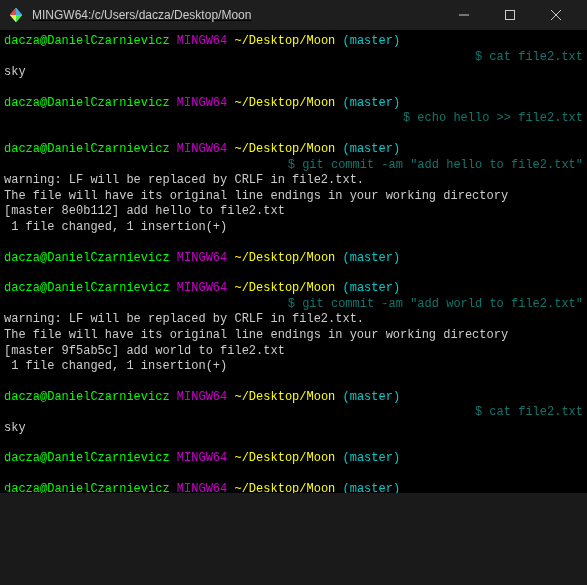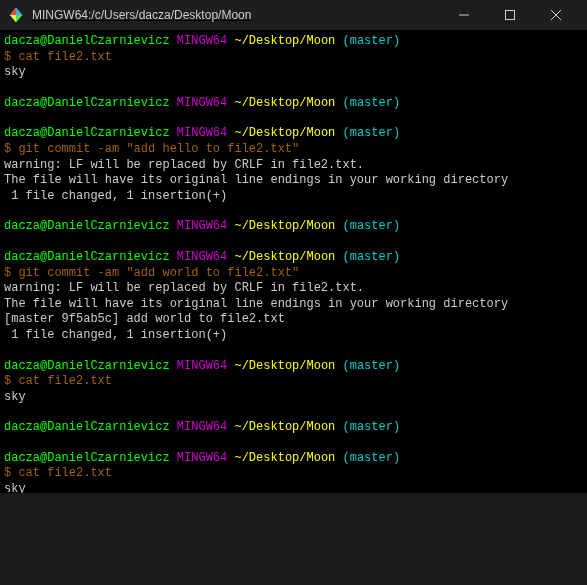--- a/index.html
+++ b/index.html
@@ -57,21 +57,21 @@
       height: calc(100% - 30px);
       overflow: hidden;
       border-radius: 14px;
     }
     .line { white-space: pre; }
     .user { color: #00ff00; }
     .host { color: #cc00cc; }
     .path { color: #ffff00; }
     .branch { color: #00cccc; }
     .output { color: #cccccc; }
-    .cmd { color: #a16207; }
+    .cmd { color: #0f766e; text-align: right; }
     .blank { height: 15px; }
   </style>
 </head>
 <body>
 
 <div class="window">
   <div class="titlebar">
     <div class="titlebar-icon">
       <svg width="16" height="16" viewBox="0 0 16 16">
         <polygon points="8,1 14,8 8,15 2,8" fill="none" stroke="#4a9" stroke-width="1"></polygon>
@@ -100,25 +100,27 @@
           </svg>
       </div>
     </div>
   </div>
   <div class="terminal" id="terminal">
       <div class="line"><span class="user">dacza@DanielCzarnievicz</span> <span class="host">MINGW64</span> <span class="path">~/Desktop/Moon</span> <span class="branch">(master)</span></div>
       <div class="line cmd">$ cat file2.txt</div>
       <div class="line output">sky</div>
       <div class="blank"></div>
       <div class="line"><span class="user">dacza@DanielCzarnievicz</span> <span class="host">MINGW64</span> <span class="path">~/Desktop/Moon</span> <span class="branch">(master)</span></div>
+      <div class="line cmd">$ echo hello &gt;&gt; file2.txt</div>
       <div class="blank"></div>
       <div class="line"><span class="user">dacza@DanielCzarnievicz</span> <span class="host">MINGW64</span> <span class="path">~/Desktop/Moon</span> <span class="branch">(master)</span></div>
       <div class="line cmd">$ git commit -am "add hello to file2.txt"</div>
       <div class="line output">warning: LF will be replaced by CRLF in file2.txt.</div>
       <div class="line output">The file will have its original line endings in your working directory</div>
+      <div class="line output">[master 8e0b112] add hello to file2.txt</div>
       <div class="line output"> 1 file changed, 1 insertion(+)</div>
       <div class="blank"></div>
       <div class="line"><span class="user">dacza@DanielCzarnievicz</span> <span class="host">MINGW64</span> <span class="path">~/Desktop/Moon</span> <span class="branch">(master)</span></div>
       <div class="blank"></div>
       <div class="line"><span class="user">dacza@DanielCzarnievicz</span> <span class="host">MINGW64</span> <span class="path">~/Desktop/Moon</span> <span class="branch">(master)</span></div>
       <div class="line cmd">$ git commit -am "add world to file2.txt"</div>
       <div class="line output">warning: LF will be replaced by CRLF in file2.txt.</div>
       <div class="line output">The file will have its original line endings in your working directory</div>
       <div class="line output">[master 9f5ab5c] add world to file2.txt</div>
       <div class="line output"> 1 file changed, 1 insertion(+)</div>

